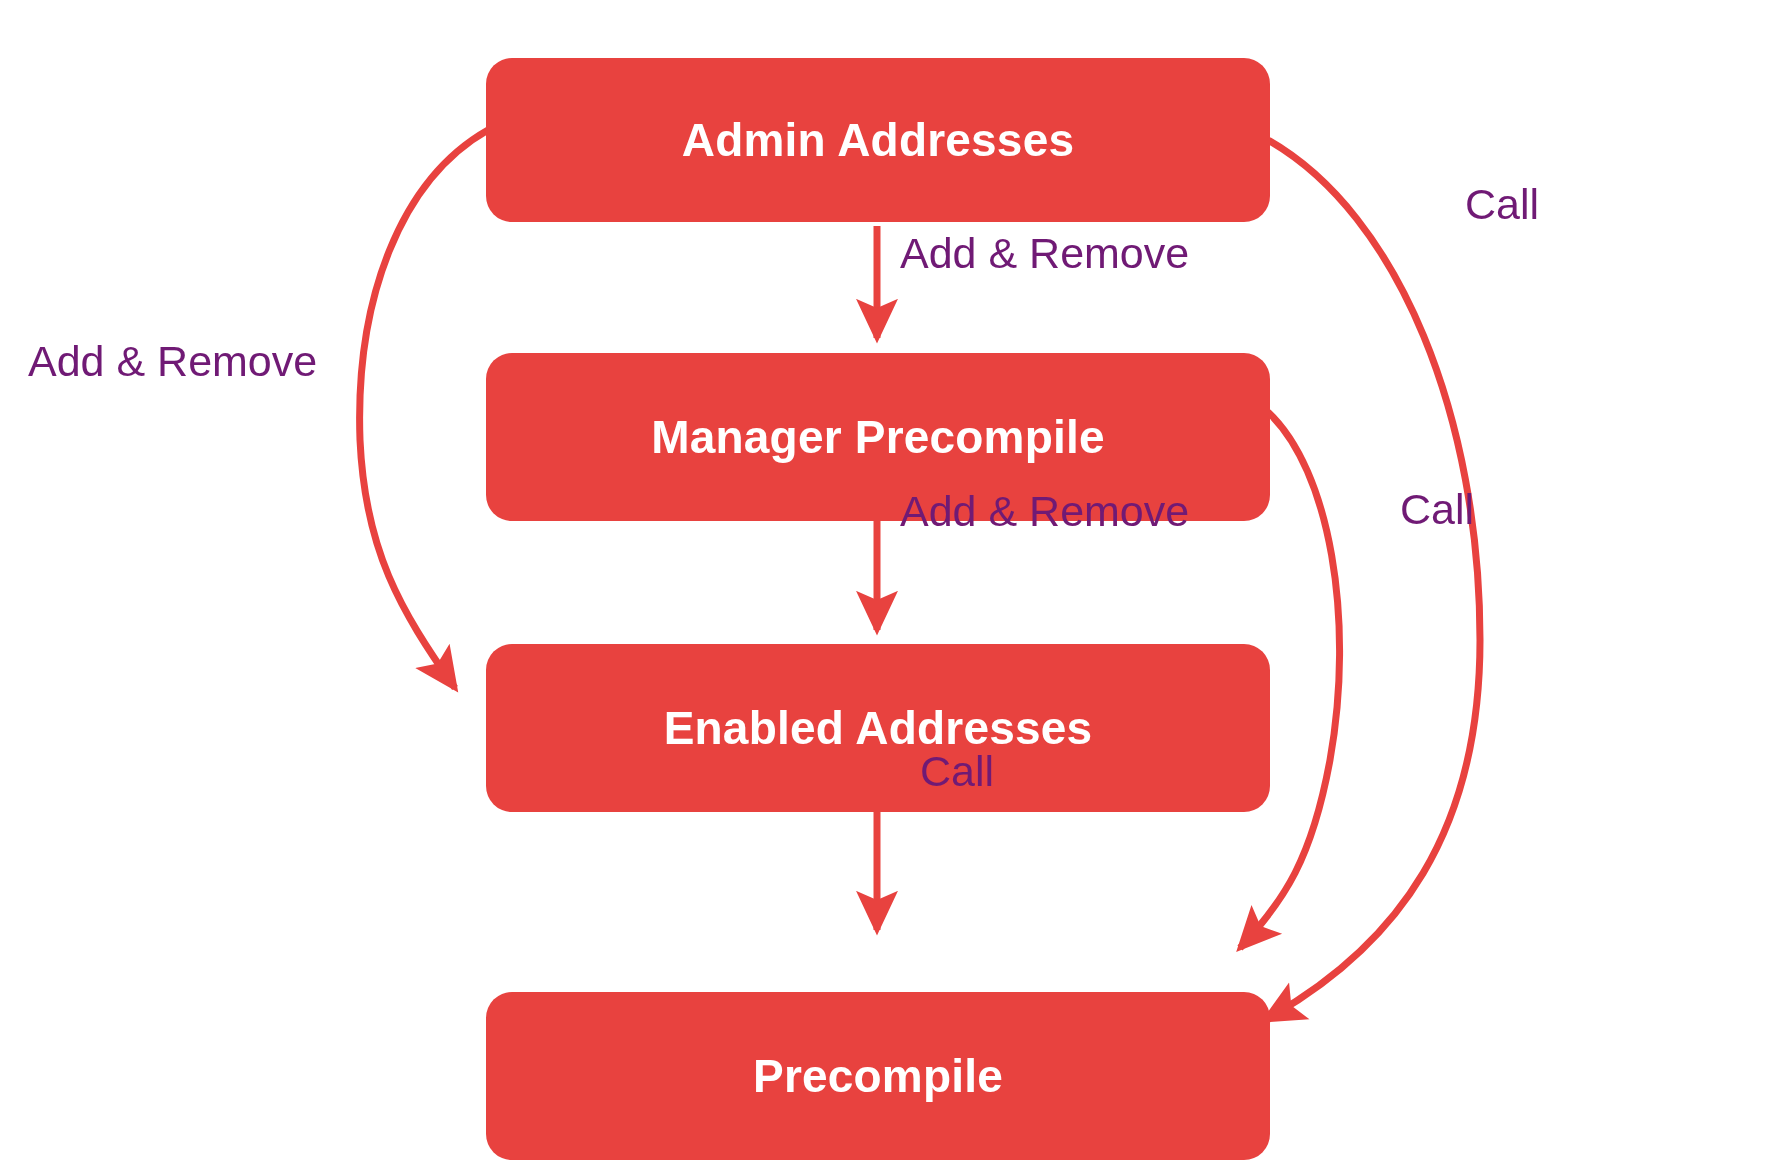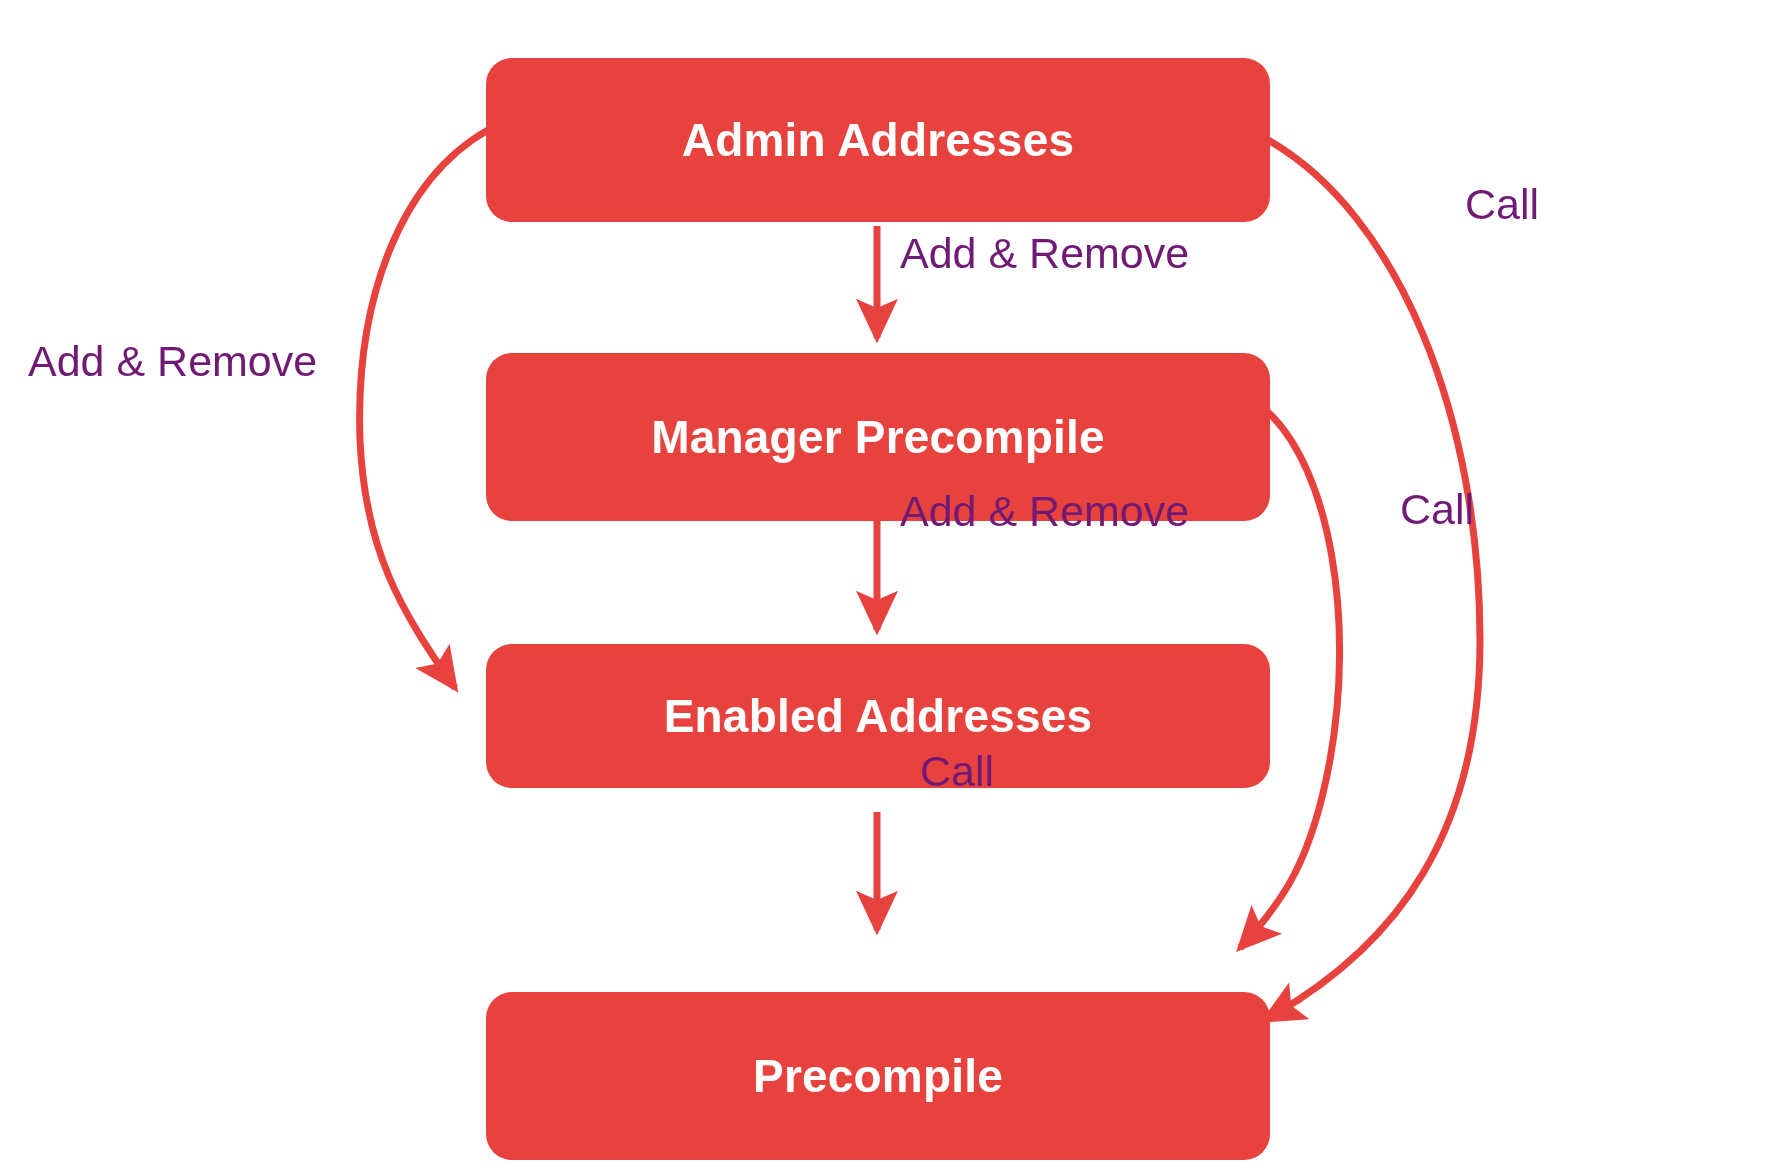--- a/index.html
+++ b/index.html
@@ -79,21 +79,21 @@
   </svg>
 
   <div class="node" id="node-admin" style="left:486px; top:58px; width:784px; height:164px;">
     <span class="node-label">Admin Addresses</span>
   </div>
 
   <div class="node" id="node-manager" style="left:486px; top:353px; width:784px; height:168px;">
     <span class="node-label">Manager Precompile</span>
   </div>
 
-  <div class="node" id="node-enabled" style="left:486px; top:644px; width:784px; height:144px;">
+  <div class="node" id="node-enabled" style="left:486px; top:644px; width:784px; height:168px;">
     <span class="node-label">Enabled Addresses</span>
   </div>
 
   <div class="node" id="node-precompile" style="left:486px; top:944px; width:784px; height:168px;margin-top:48px;">
     <span class="node-label">Precompile</span>
   </div>
 
   <span class="edge-label" style="left:900px; top:232px;">Add &amp; Remove</span>
 
   <span class="edge-label" style="left:900px; top:490px;">Add &amp; Remove</span>

